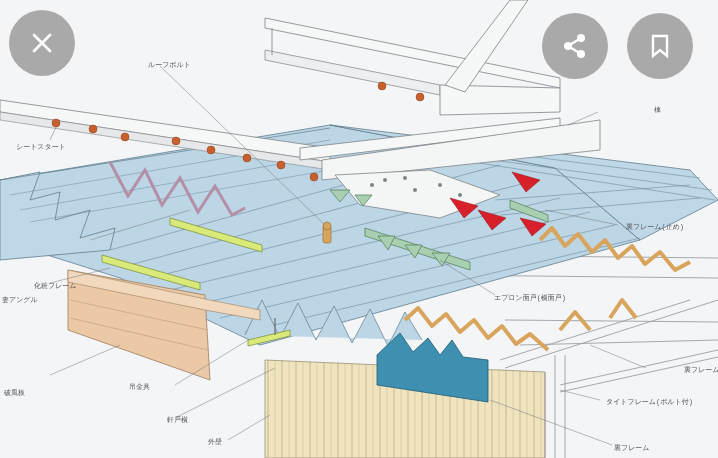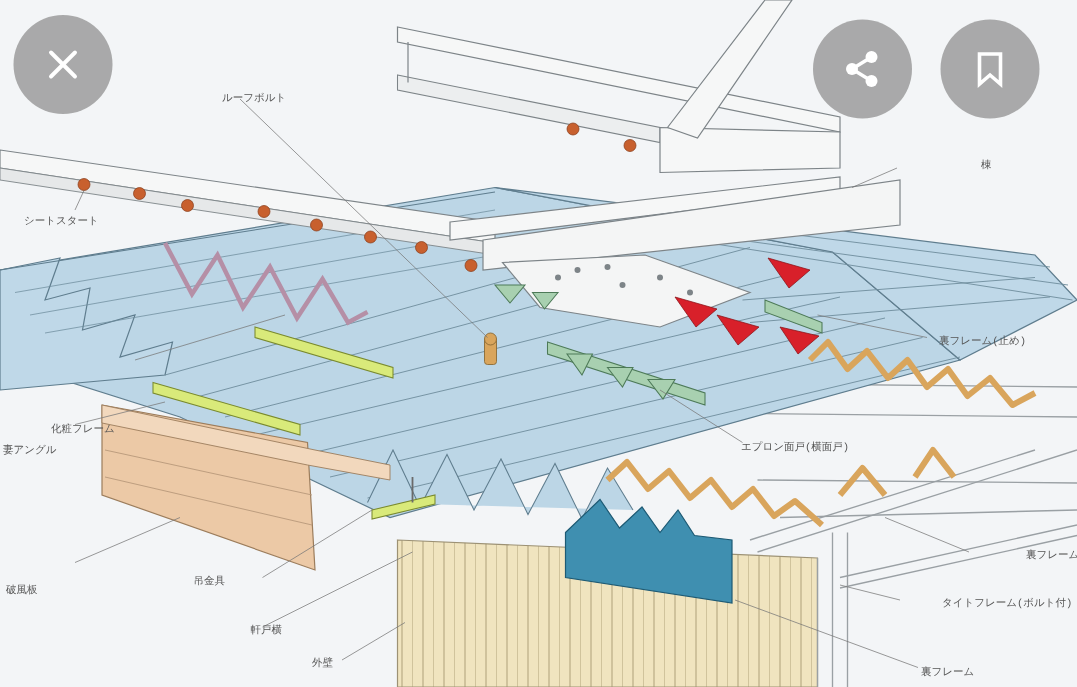--- a/index.html
+++ b/index.html
@@ -182,21 +182,21 @@
   <span class="lbl" style="left:654px; top:105px;">棟</span>
   <span class="lbl" style="left:626px; top:222px;">裏フレーム(止め)</span>
   <span class="lbl" style="left:34px; top:237px;margin-top:44px;">化粧フレーム</span>
   <span class="lbl" style="left:2px; top:279px;margin-top:16px;">妻アングル</span>
   <span class="lbl" style="left:494px; top:293px;">エプロン面戸(横面戸)</span>
   <span class="lbl" style="left:4px; top:372px;margin-top:16px;">破風板</span>
   <span class="lbl" style="left:129px; top:382px;">吊金具</span>
   <span class="lbl" style="left:143px; top:415px;margin-left:24px;">軒戸横</span>
   <span class="lbl" style="left:208px; top:437px;text-align:center;">外壁</span>
   <span class="lbl" style="left:684px; top:365px;">裏フレーム</span>
-  <span class="lbl" style="left:628px; top:397px;">タイトフレーム(ボルト付)</span>
+  <span class="lbl" style="left:606px; top:397px;">タイトフレーム(ボルト付)</span>
   <span class="lbl" style="left:614px; top:443px;">裏フレーム</span>
 
   <div class="fab" style="left:9px; top:10px;">
     <svg width="30" height="30" viewBox="0 0 30 30">
       <line x1="7" y1="7" x2="23" y2="23" stroke="#fff" stroke-width="2.6" stroke-linecap="round"></line>
       <line x1="23" y1="7" x2="7" y2="23" stroke="#fff" stroke-width="2.6" stroke-linecap="round"></line>
     </svg>
   </div>
 
   <div class="fab" style="left:542px; top:13px;">

